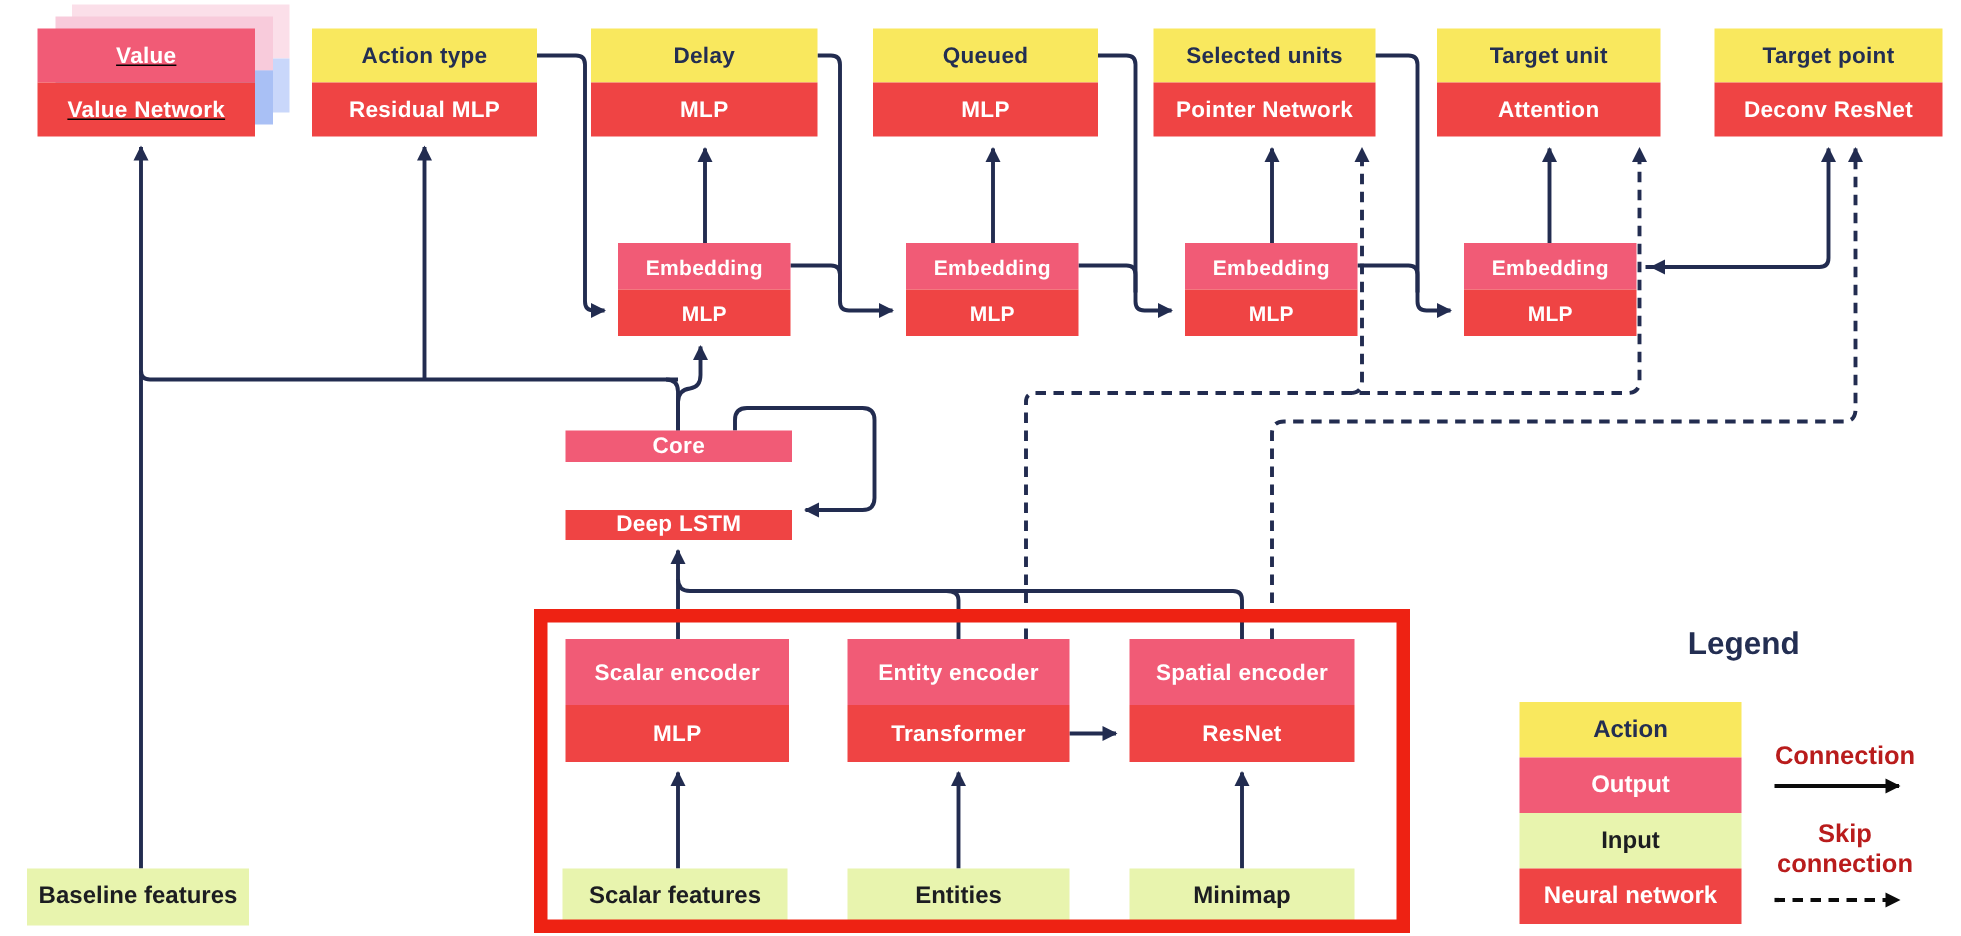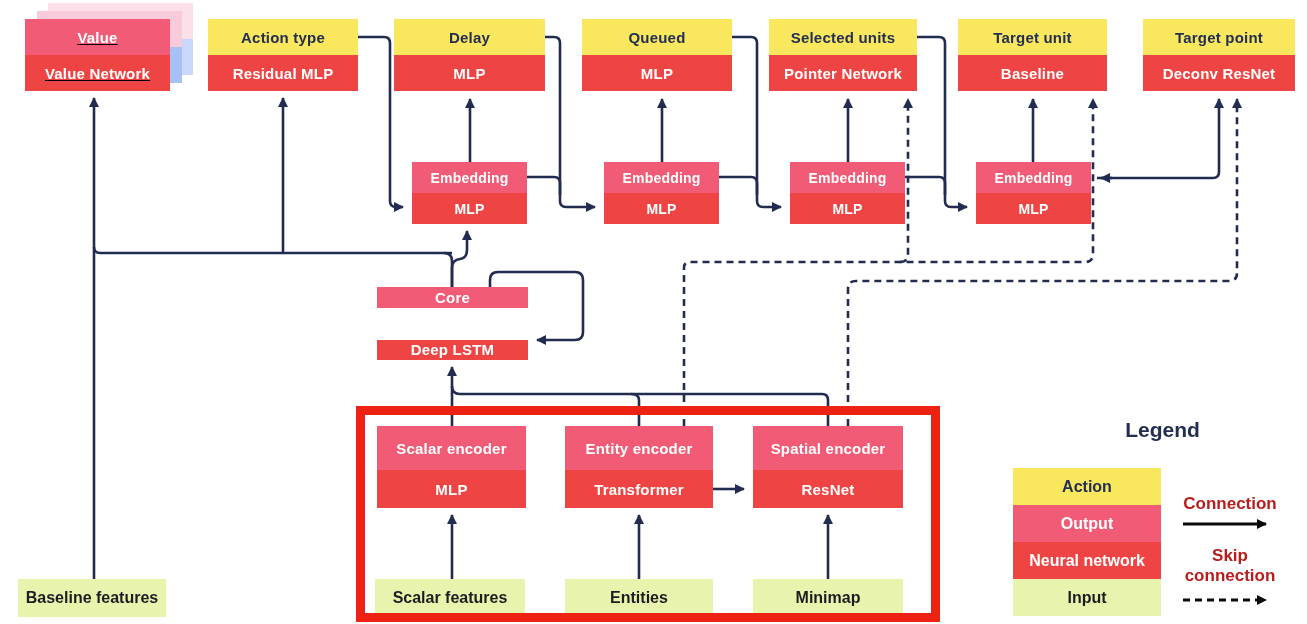--- a/index.html
+++ b/index.html
@@ -116,21 +116,21 @@
   <div class="blk" style="left:582px;top:19px;width:150px;height:72px;">
     <div class="half yellow">Queued</div>
     <div class="half blue">MLP</div>
   </div>
   <div class="blk" style="left:769px;top:19px;width:148px;height:72px;">
     <div class="half yellow">Selected units</div>
     <div class="half blue">Pointer Network</div>
   </div>
   <div class="blk" style="left:958px;top:19px;width:149px;height:72px;">
     <div class="half yellow">Target unit</div>
-    <div class="half blue">Baseline</div>
+    <div class="half blue">Attention</div>
   </div>
   <div class="blk" style="left:1143px;top:19px;width:152px;height:72px;">
     <div class="half yellow">Target point</div>
     <div class="half blue">Deconv ResNet</div>
   </div>
 
   <div class="blk emb" style="left:412px;top:162px;width:115px;height:62px;">
     <div class="half pink">Embedding</div>
     <div class="half blue">MLP</div>
   </div>
@@ -169,19 +169,19 @@
   <div class="inbox" style="left:375px;top:579px;width:150px;">Scalar features</div>
   <div class="inbox" style="left:565px;top:579px;width:148px;">Entities</div>
   <div class="inbox" style="left:753px;top:579px;width:150px;">Minimap</div>
 
   <div id="redbox"></div>
 
   <div class="lg-title">Legend</div>
   <div class="lg-box">
     <div class="lg-row yellow">Action</div>
     <div class="lg-row pink">Output</div>
+    <div class="lg-row" style="background:#E8F4AE;color:#1C1D21;">Input</div>
     <div class="lg-row blue">Neural network</div>
-    <div class="lg-row" style="background:#E8F4AE;color:#1C1D21;">Input</div>
   </div>
   <div class="lg-labels" style="left:1175px;top:494px;width:110px;">Connection</div>
   <div class="lg-labels" style="left:1175px;top:546px;width:110px;">Skip connection</div>
 
 </div>
 
 </body></html>

